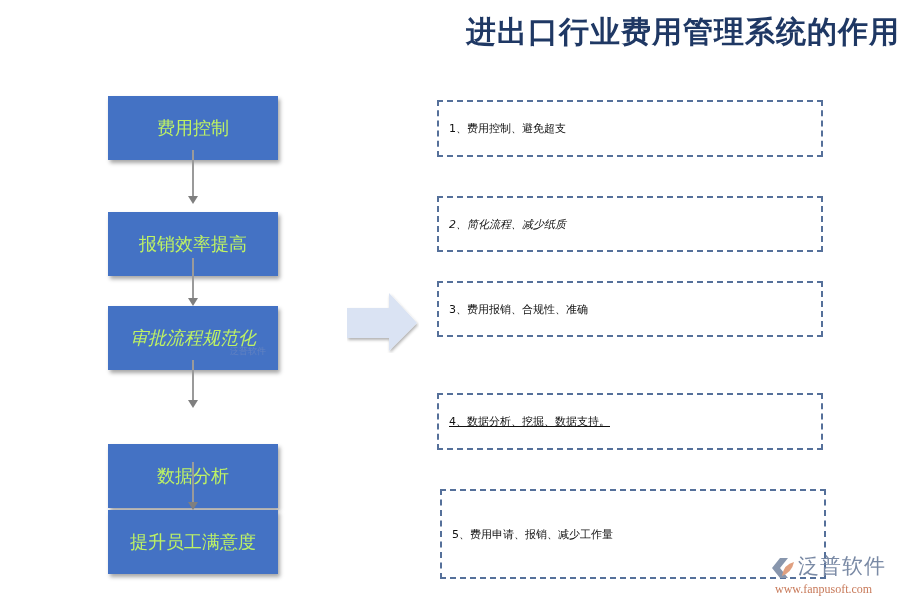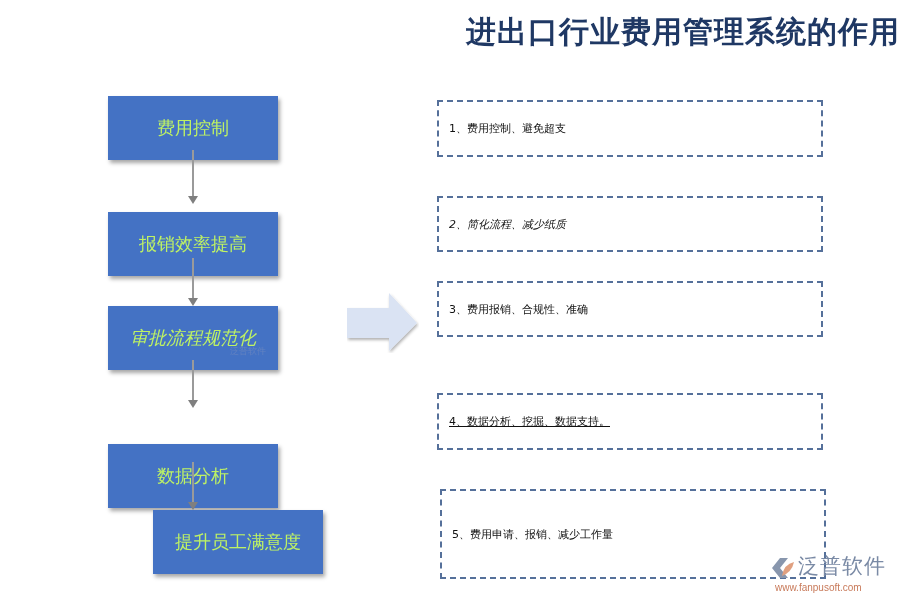--- a/index.html
+++ b/index.html
@@ -34,22 +34,22 @@
     position: absolute; box-sizing: border-box;
     border: 2px dashed #55709a;
     display: flex; align-items: center; padding-left: 10px;
     font-size: 11px; color: #111111;
   }
   .wm-name {
     position: absolute; left: 798px; top: 552px; font-size: 21px; color: #7a8aa5;
     letter-spacing: 1px;
   }
   .wm-url {
-    position: absolute; left: 775px; top: 582px; font-size: 10px; color: #c87a5a;
-    font-family: Liberation Sans, sans-serif;
+    position: absolute; left: 775px; top: 582px; font-size: 12px; color: #c87a5a;
+    font-family: Liberation Serif, serif;
   }
   .wm-small {
     position: absolute; left: 230px; top: 345px; font-size: 9px; color: #6a86c0; opacity: 0.8;
   }
 </style>
 </head>
 <body>
 
 <div class="title">进出口行业费用管理系统的作用</div>
 
@@ -58,21 +58,21 @@
 
 <div class="step" style="top:212px;">报销效率提高</div>
 <div class="connector" style="top:258px;height:46px;"></div>
 
 <div class="step" style="top:306px;font-style:italic;">审批流程规范化</div>
 <div class="connector" style="top:360px;height:46px;"></div>
 
 <div class="step" style="top:408px;margin-top:36px;">数据分析</div>
 <div class="connector" style="top:462px;height:46px;"></div>
 
-<div class="step" style="top:510px;margin-left:45px;">提升员工满意度</div>
+<div class="step" style="top:510px;">提升员工满意度</div>
 
 <svg class="big-arrow" viewBox="0 0 72 60">
   <defs>
     <filter id="sh" x="-20%" y="-20%" width="140%" height="140%">
       <feDropShadow dx="1" dy="2" stdDeviation="1.5" flood-color="#000" flood-opacity="0.3"></feDropShadow>
     </filter>
   </defs>
   <polygon points="0,15 42,15 42,0 70,30 42,58 42,45 0,45" fill="#dae3f3" filter="url(#sh)"></polygon>
 </svg>
 

